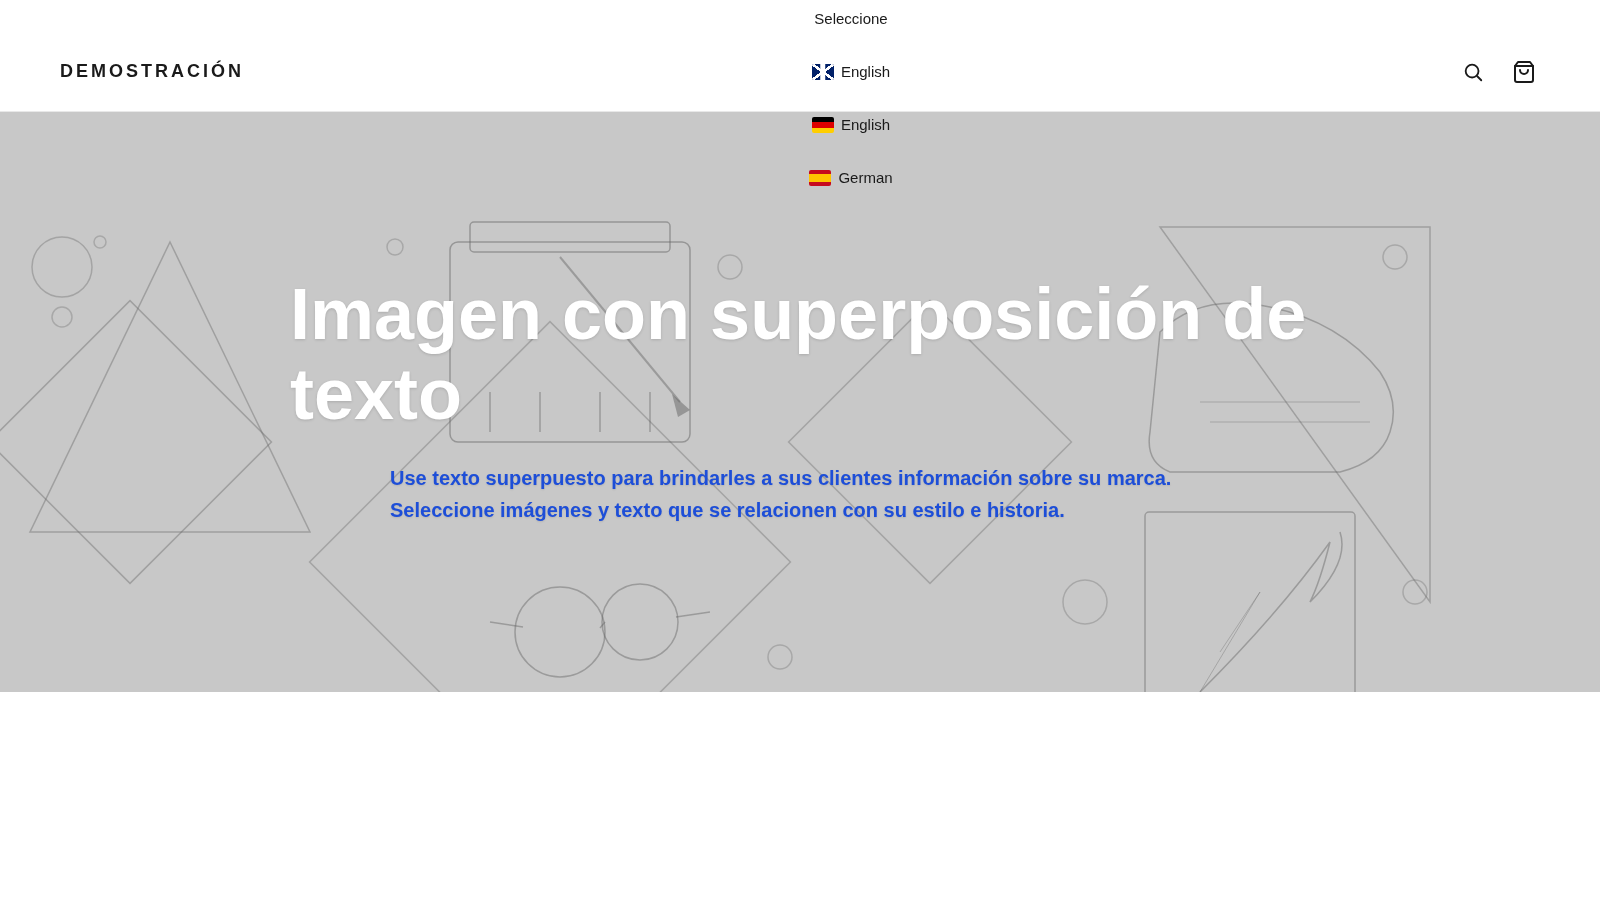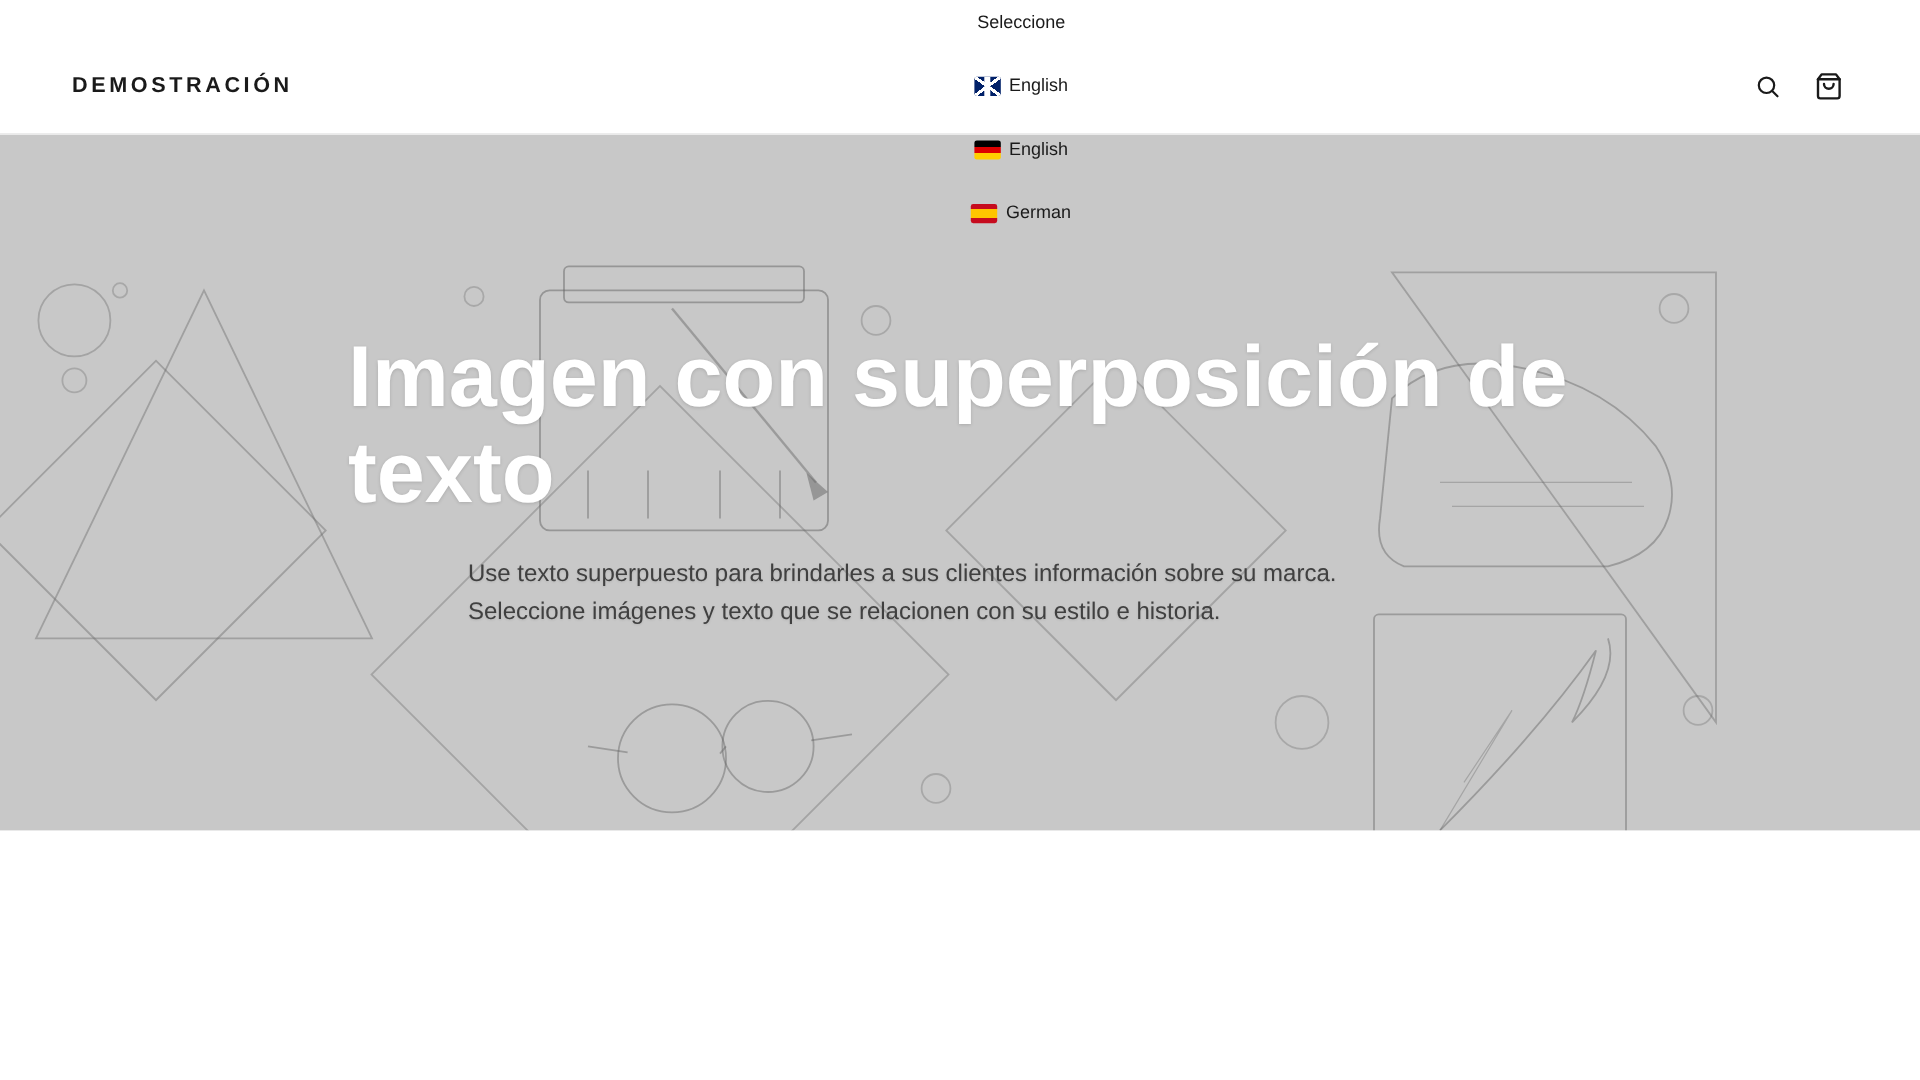--- a/index.html
+++ b/index.html
@@ -143,22 +143,22 @@
       font-size: 72px;
       font-weight: 800;
       color: #fff;
       line-height: 1.1;
       margin-bottom: 28px;
       text-shadow: 0 1px 3px rgba(0,0,0,0.15);
     }
 
     .hero-subtitle {
       font-size: 20px;
-      font-weight: 400;
-      color: #404040;
+      font-weight: 700;
+      color: #1d4ed8;
       line-height: 1.6;
       max-width: 820px;
       margin: 3px auto;
       text-shadow: 0 1px 2px rgba(0,0,0,0.1);
     }
 
     
     .bottom-area {
       height: 240px;
       background: #fff;

